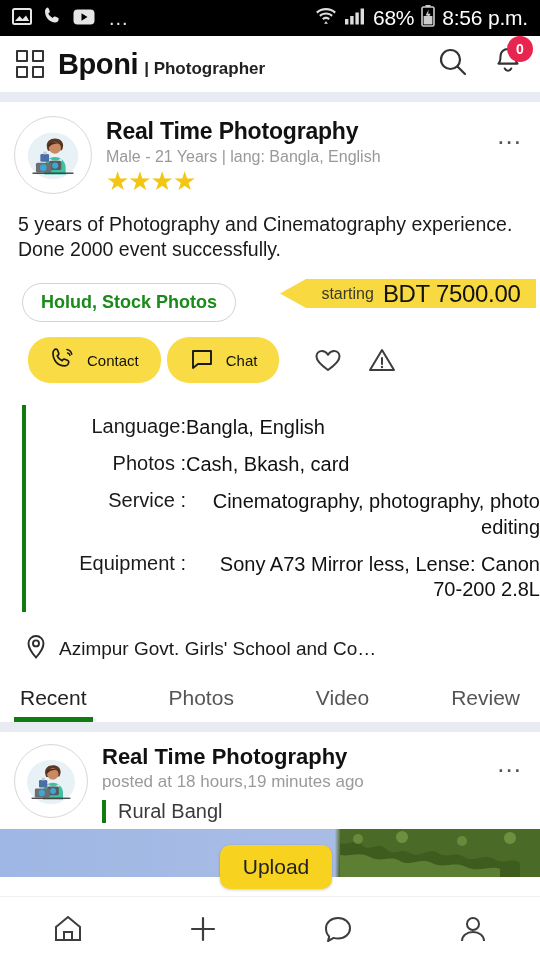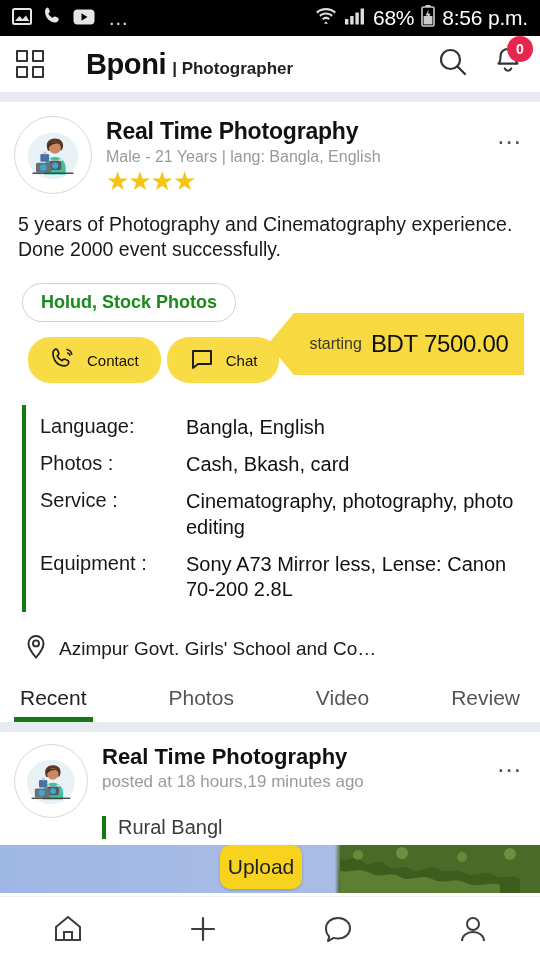--- a/index.html
+++ b/index.html
@@ -26,21 +26,21 @@
 
   
   .appbar{
     height:56px; background:#fff; display:flex; align-items:center;
     padding:0 16px; gap:14px;
   }
   .grid-ic{ width:28px; height:28px; display:grid; grid-template-columns:1fr 1fr;
             grid-template-rows:1fr 1fr; gap:4px; }
   .grid-ic i{ border:2px solid #333; border-radius:1px; display:block; }
   .brand{ display:flex; align-items:baseline; gap:6px; }
-  .brand-main{ font-size:29px; font-weight:bold; color:#111; letter-spacing:-0.4px;margin-left:28px;}
+  .brand-main{ font-size:29px; font-weight:bold; color:#111; letter-spacing:-0.4px;}
   .brand-sub{ font-size:17px; font-weight:bold; color:#222; }
   .appbar-right{ margin-left:auto; display:flex; align-items:center; gap:22px; position:relative;}
   .bell-wrap{ position:relative; }
   .badge{
     position:absolute; top:-9px; right:-9px; width:26px; height:26px;
     background:#E8254E; border-radius:50%; color:#fff; font-size:14px;
     display:flex; align-items:center; justify-content:center; font-weight:600;
   }
   .divider-strip{ height:10px; background:#E9EBF2; }
 
@@ -60,46 +60,45 @@
   .desc{ font-size:19.5px; color:#1a1a1a; line-height:1.32; padding:16px 16px 0 18px;}
 
   
   .chip-row{ display:flex; align-items:center; margin-top:16px; position:relative; height:46px;}
   .chip{
     margin-left:22px; border:1px solid #d2d2d2; border-radius:23px;
     padding:8px 18px; color:#1A8A1A; font-weight:bold; font-size:18px;
     background:#fff; white-space:nowrap;
   }
   .ribbon{
-    position:absolute; right:16px; top:0; height:62px; width:256px;
+    position:absolute; right:4px; top:0; height:29px; width:256px;
     background:#F8D940; display:flex; align-items:center; justify-content:center; gap:9px;
     clip-path:polygon(26px 0, 100% 0, 100% 100%, 26px 100%, 0 50%);
     padding-left:26px;
-    margin-top:34px;
   }
   .rib-small{ font-size:16px; color:#3b3b2a;}
   .rib-price{ font-size:24px; color:#111; letter-spacing:-0.3px;}
 
   
   .actions{ display:flex; align-items:center; padding:12px 16px 0 28px; gap:0;}
   .btn{
     background:#F9DC45; border:none; border-radius:22px; height:46px;
     display:flex; align-items:center; gap:11px; padding:0 22px; cursor:pointer;
     font-size:15px; color:#111;
   }
   .btn.contact{ border-top-right-radius:22px; border-bottom-right-radius:22px;}
   .btn.chat{ margin-left:6px; }
   .icon-btn{ margin-left:24px; display:flex; align-items:center; justify-content:center; cursor:pointer;}
   .icon-btn.first{ margin-left:34px;}
 
   
   .details{
     margin:22px 0 0 22px; border-left:4px solid #117A11; padding:4px 0 4px 14px;
   }
-  .drow{ display:flex; padding:6px 0; }
+  .drow{ display:flex; padding:6px 0;text-align:right; }
   .dlabel{ width:146px; flex:0 0 146px; font-size:20px; color:#1a1a1a;}
   .dval{ font-size:20px; color:#111; line-height:1.26; }
 
   
   .location{ display:flex; align-items:center; gap:11px; padding:22px 16px 0 24px;}
   .loc-text{ font-size:19px; color:#1a1a1a; white-space:nowrap; overflow:hidden;}
 
   
   .tabs{ display:flex; margin-top:22px; padding:0 14px; align-items:flex-end; justify-content:space-between;}
   .tab{ font-size:21px; color:#555; padding:0 6px 12px; position:relative; cursor:pointer;}
@@ -109,35 +108,35 @@
   }
   .tab-strip{ height:10px; background:#E9EBF2; }
 
   
   .post{ display:flex; gap:14px; padding:12px 16px 0 14px; }
   .post .avatar{ width:74px; height:74px; flex:0 0 74px;}
   .post-info{ flex:1; min-width:0;}
   .post-name{ font-size:22px; font-weight:bold; color:#111;}
   .post-time{ font-size:17px; color:#9a9a9a; margin-top:2px;}
   .post-title{
-    margin-top:24px; border-left:4px solid #117A11; padding-left:12px;
+    margin-top:8px; border-left:4px solid #117A11; padding-left:12px;
     font-size:20px; color:#3b3b3b;
   }
   .post-img{
     margin-top:6px; height:48px; width:100%;
     background:
       linear-gradient(to right,#9FB7E4 0%, #A8BCE6 55%, #A8BCE6 62%, rgba(168,188,230,0) 63%),
       linear-gradient(to bottom,#5d7a36 0%, #3f5c22 100%);
     position:relative; overflow:hidden;
   }
   .foliage{ position:absolute; right:0; top:0; bottom:0; width:200px;}
 
   
   .upload{
-    position:absolute; left:220px; top:845px; width:82px; height:44px;
+    position:absolute; left:220px; top:845px; width:112px; height:44px;
     background:#F7D320; border:none; border-radius:10px; font-size:21px; color:#222;
     cursor:pointer; display:flex; align-items:center; justify-content:center;
     box-shadow:0 1px 3px rgba(0,0,0,.2);
   }
 
   
   .bottomnav{
     position:absolute; left:0; right:0; bottom:0; height:64px; background:#fff;
     display:flex; align-items:center; justify-content:space-around;
     border-top:1px solid #f0f0f0;

